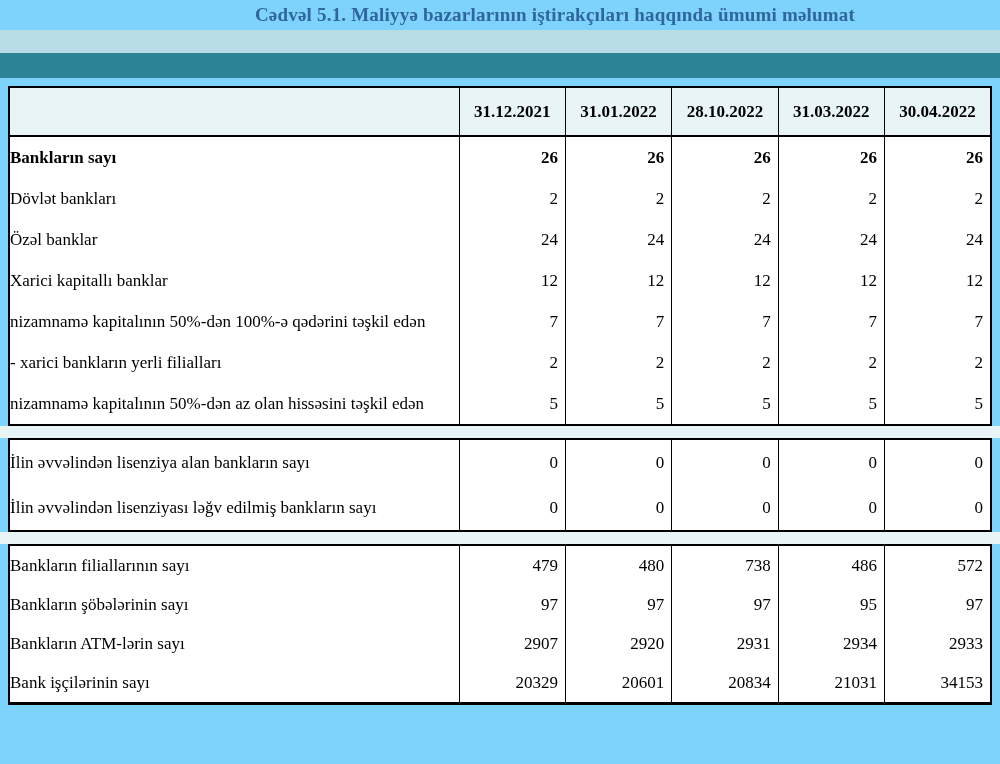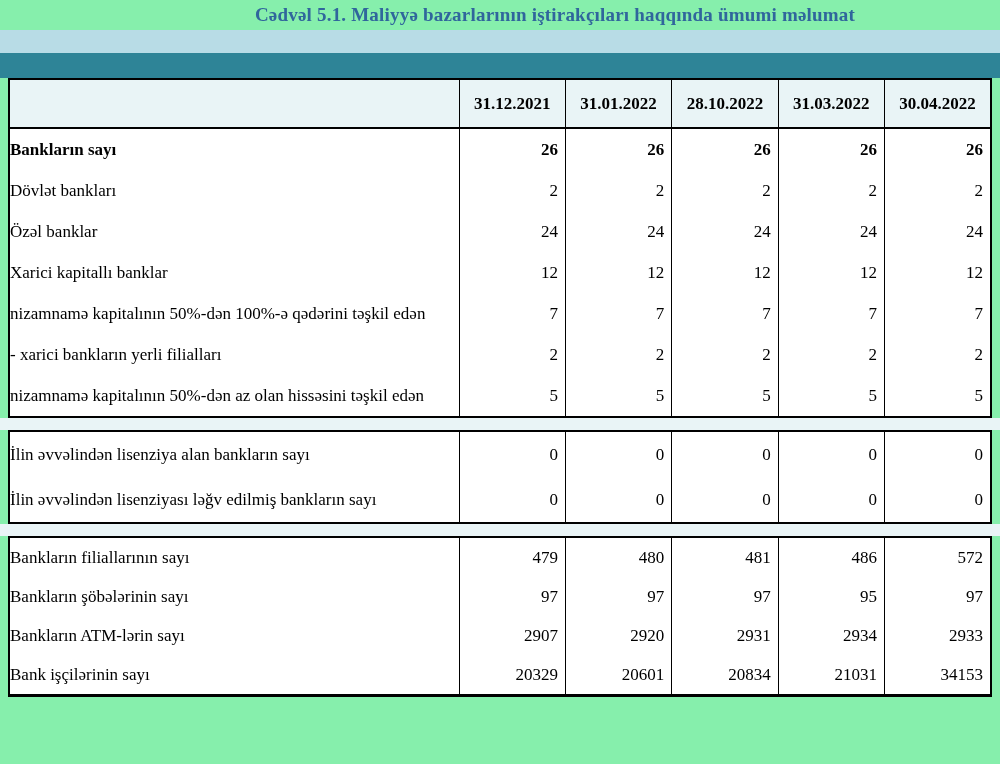--- a/index.html
+++ b/index.html
@@ -8,37 +8,37 @@
     background: #ffffff;
     width: 1000px;
     height: 764px;
     overflow: hidden;
     font-family: "Liberation Serif", "DejaVu Serif", serif;
   }
   .page {
     position: relative;
     width: 1000px;
     height: 764px;
-    background: #86efac;
+    background: #7dd3fc;
   }
   .title {
     height: 26px;
     padding-top: 4px;
     padding-left: 110px;
     text-align: center;
     font-weight: bold;
     font-size: 19px;
     letter-spacing: 0.2px;
     color: #30669c;
     white-space: nowrap;
   }
   .band-light { height: 23px; background: #b8dce6; }
   .band-teal  { height: 25px; background: #2e8497; }
 
-  .table-area { margin: 0 8px; }
+  .table-area { margin: 8px 8px; }
 
   table.sec {
     width: 100%;
     border-collapse: collapse;
     table-layout: fixed;
     border: 2px solid #000;
     background: #ffffff;
   }
   table.sec2 { border-bottom-width: 3px; }
 
@@ -211,21 +211,21 @@
           <col>
           <col>
           <col>
           <col>
         </colgroup>
         <tbody>
           <tr>
             <td class="lbl i1">Bankların filiallarının sayı</td>
             <td class="num">479</td>
             <td class="num">480</td>
-            <td class="num">481</td>
+            <td class="num">738</td>
             <td class="num">486</td>
             <td class="num">572</td>
           </tr>
           <tr>
             <td class="lbl i1">Bankların şöbələrinin sayı</td>
             <td class="num">97</td>
             <td class="num">97</td>
             <td class="num">97</td>
             <td class="num">95</td>
             <td class="num">97</td>

